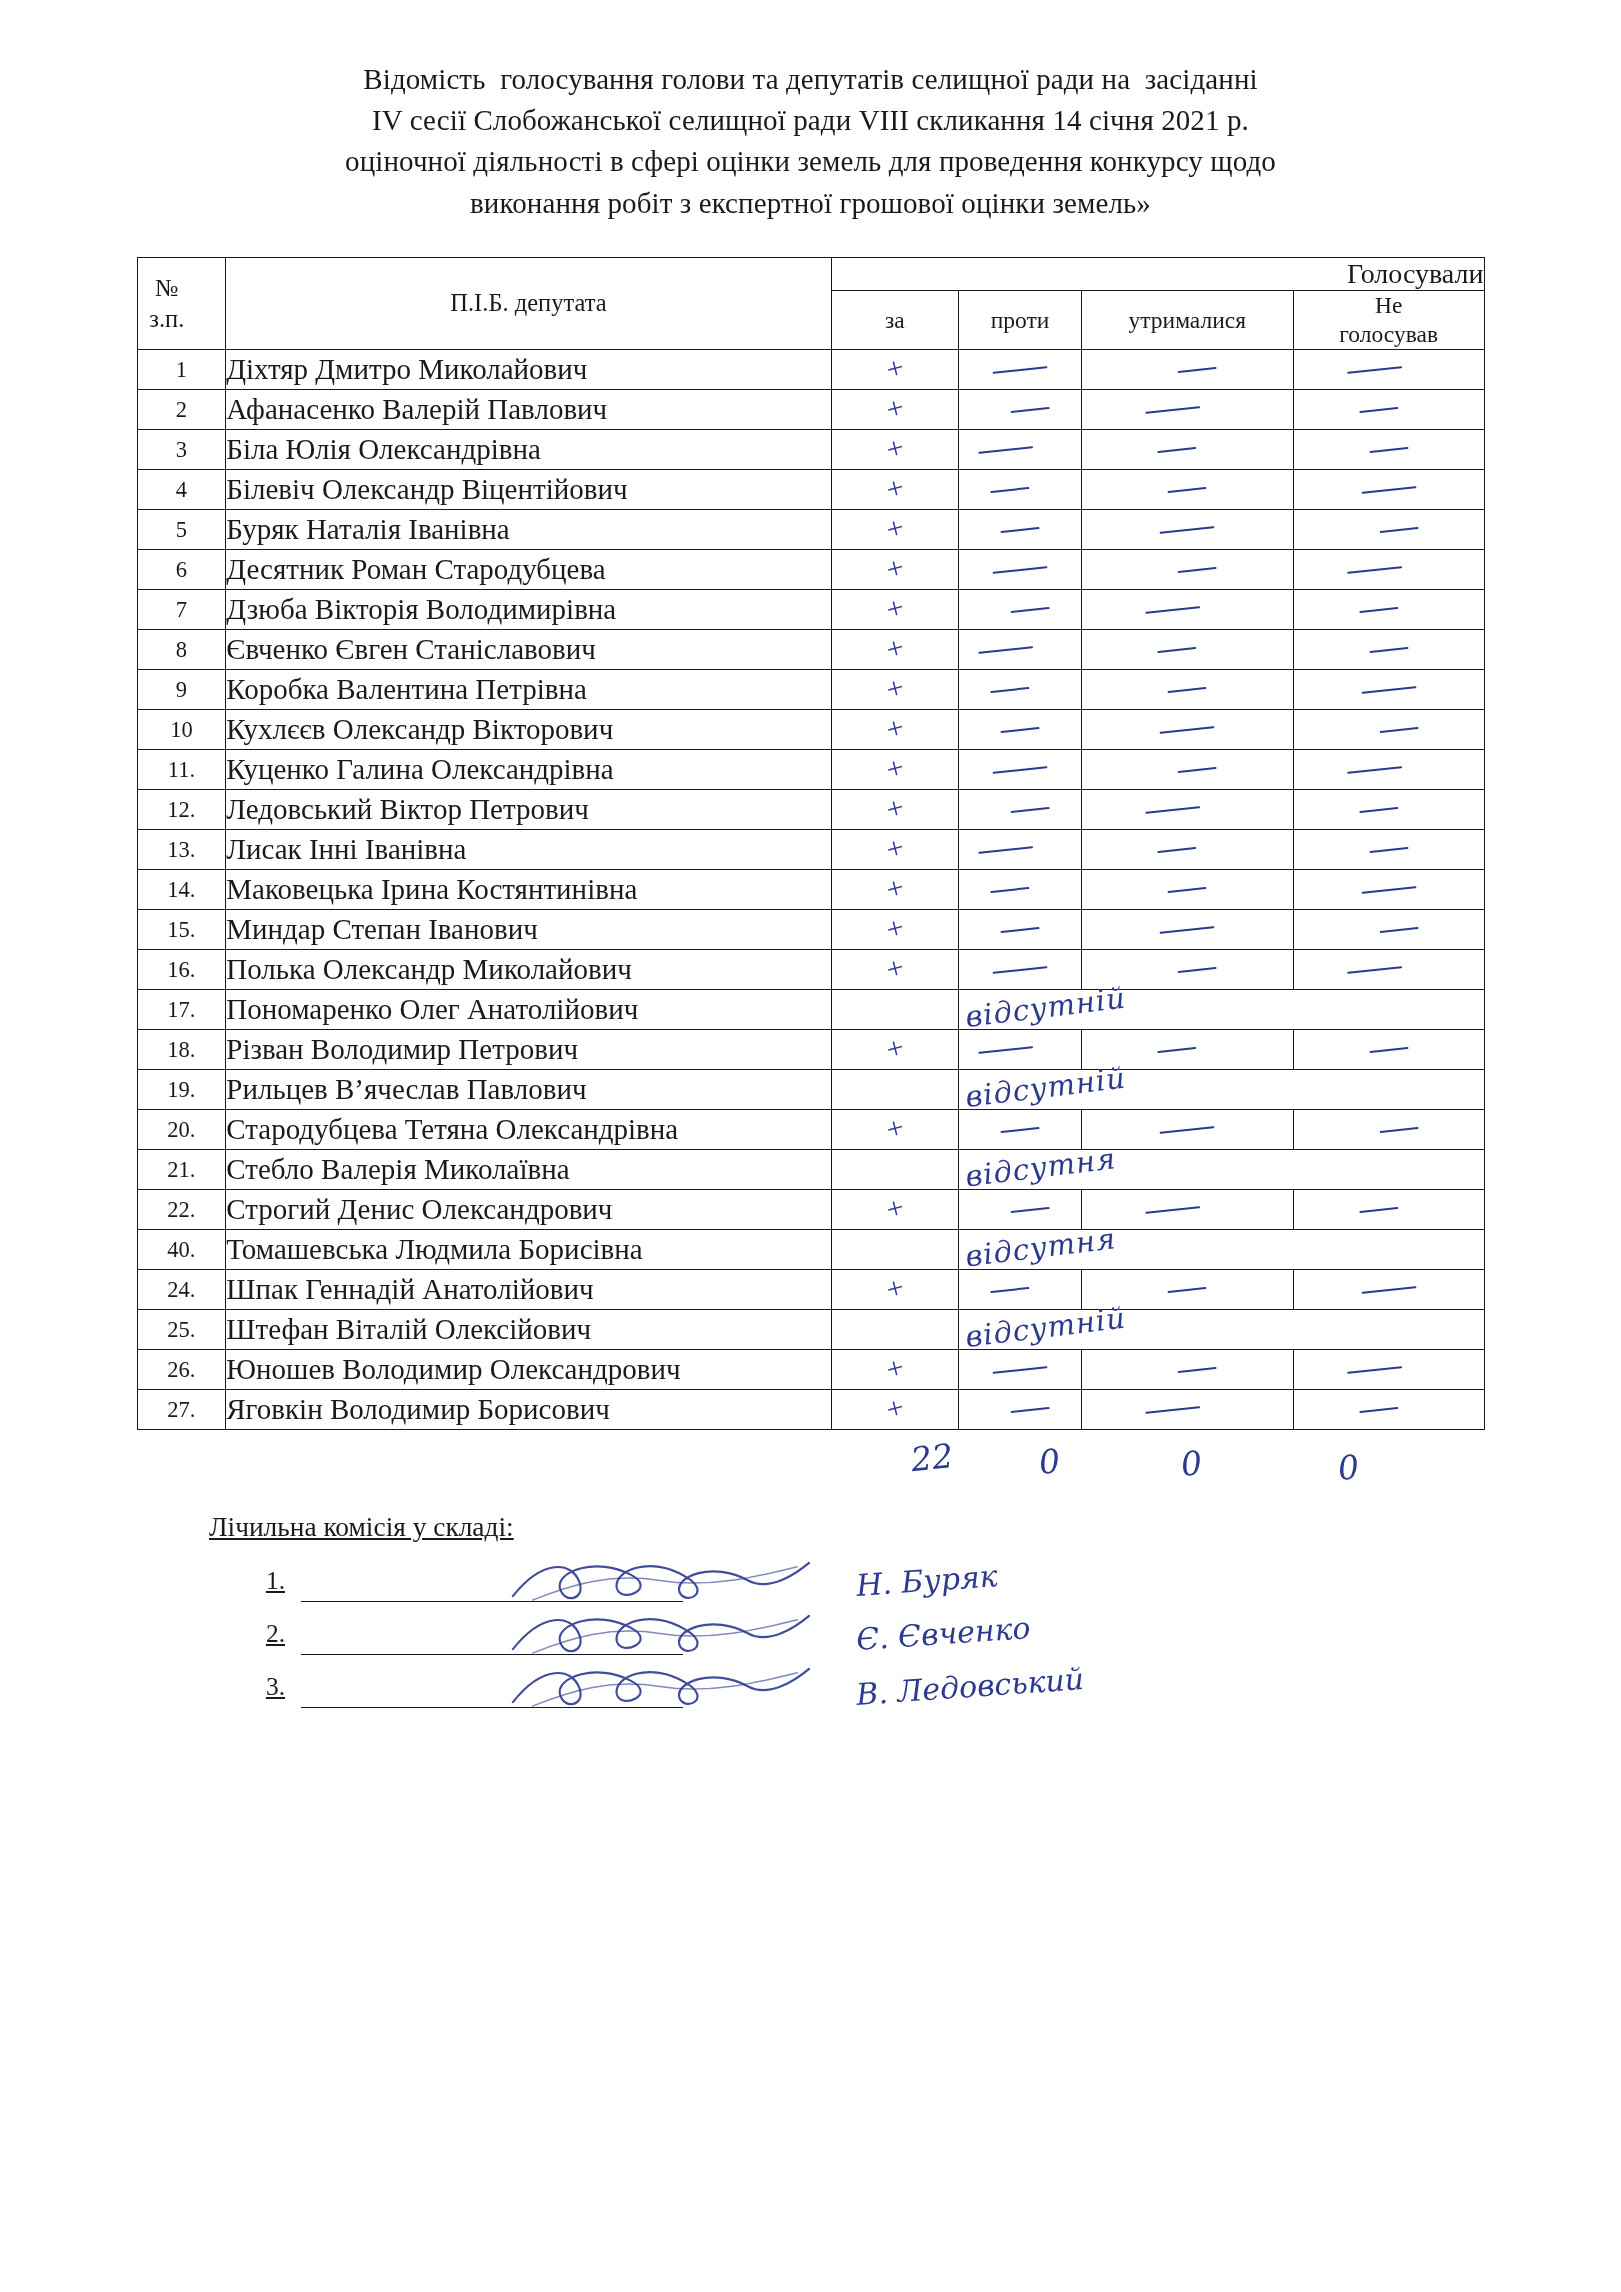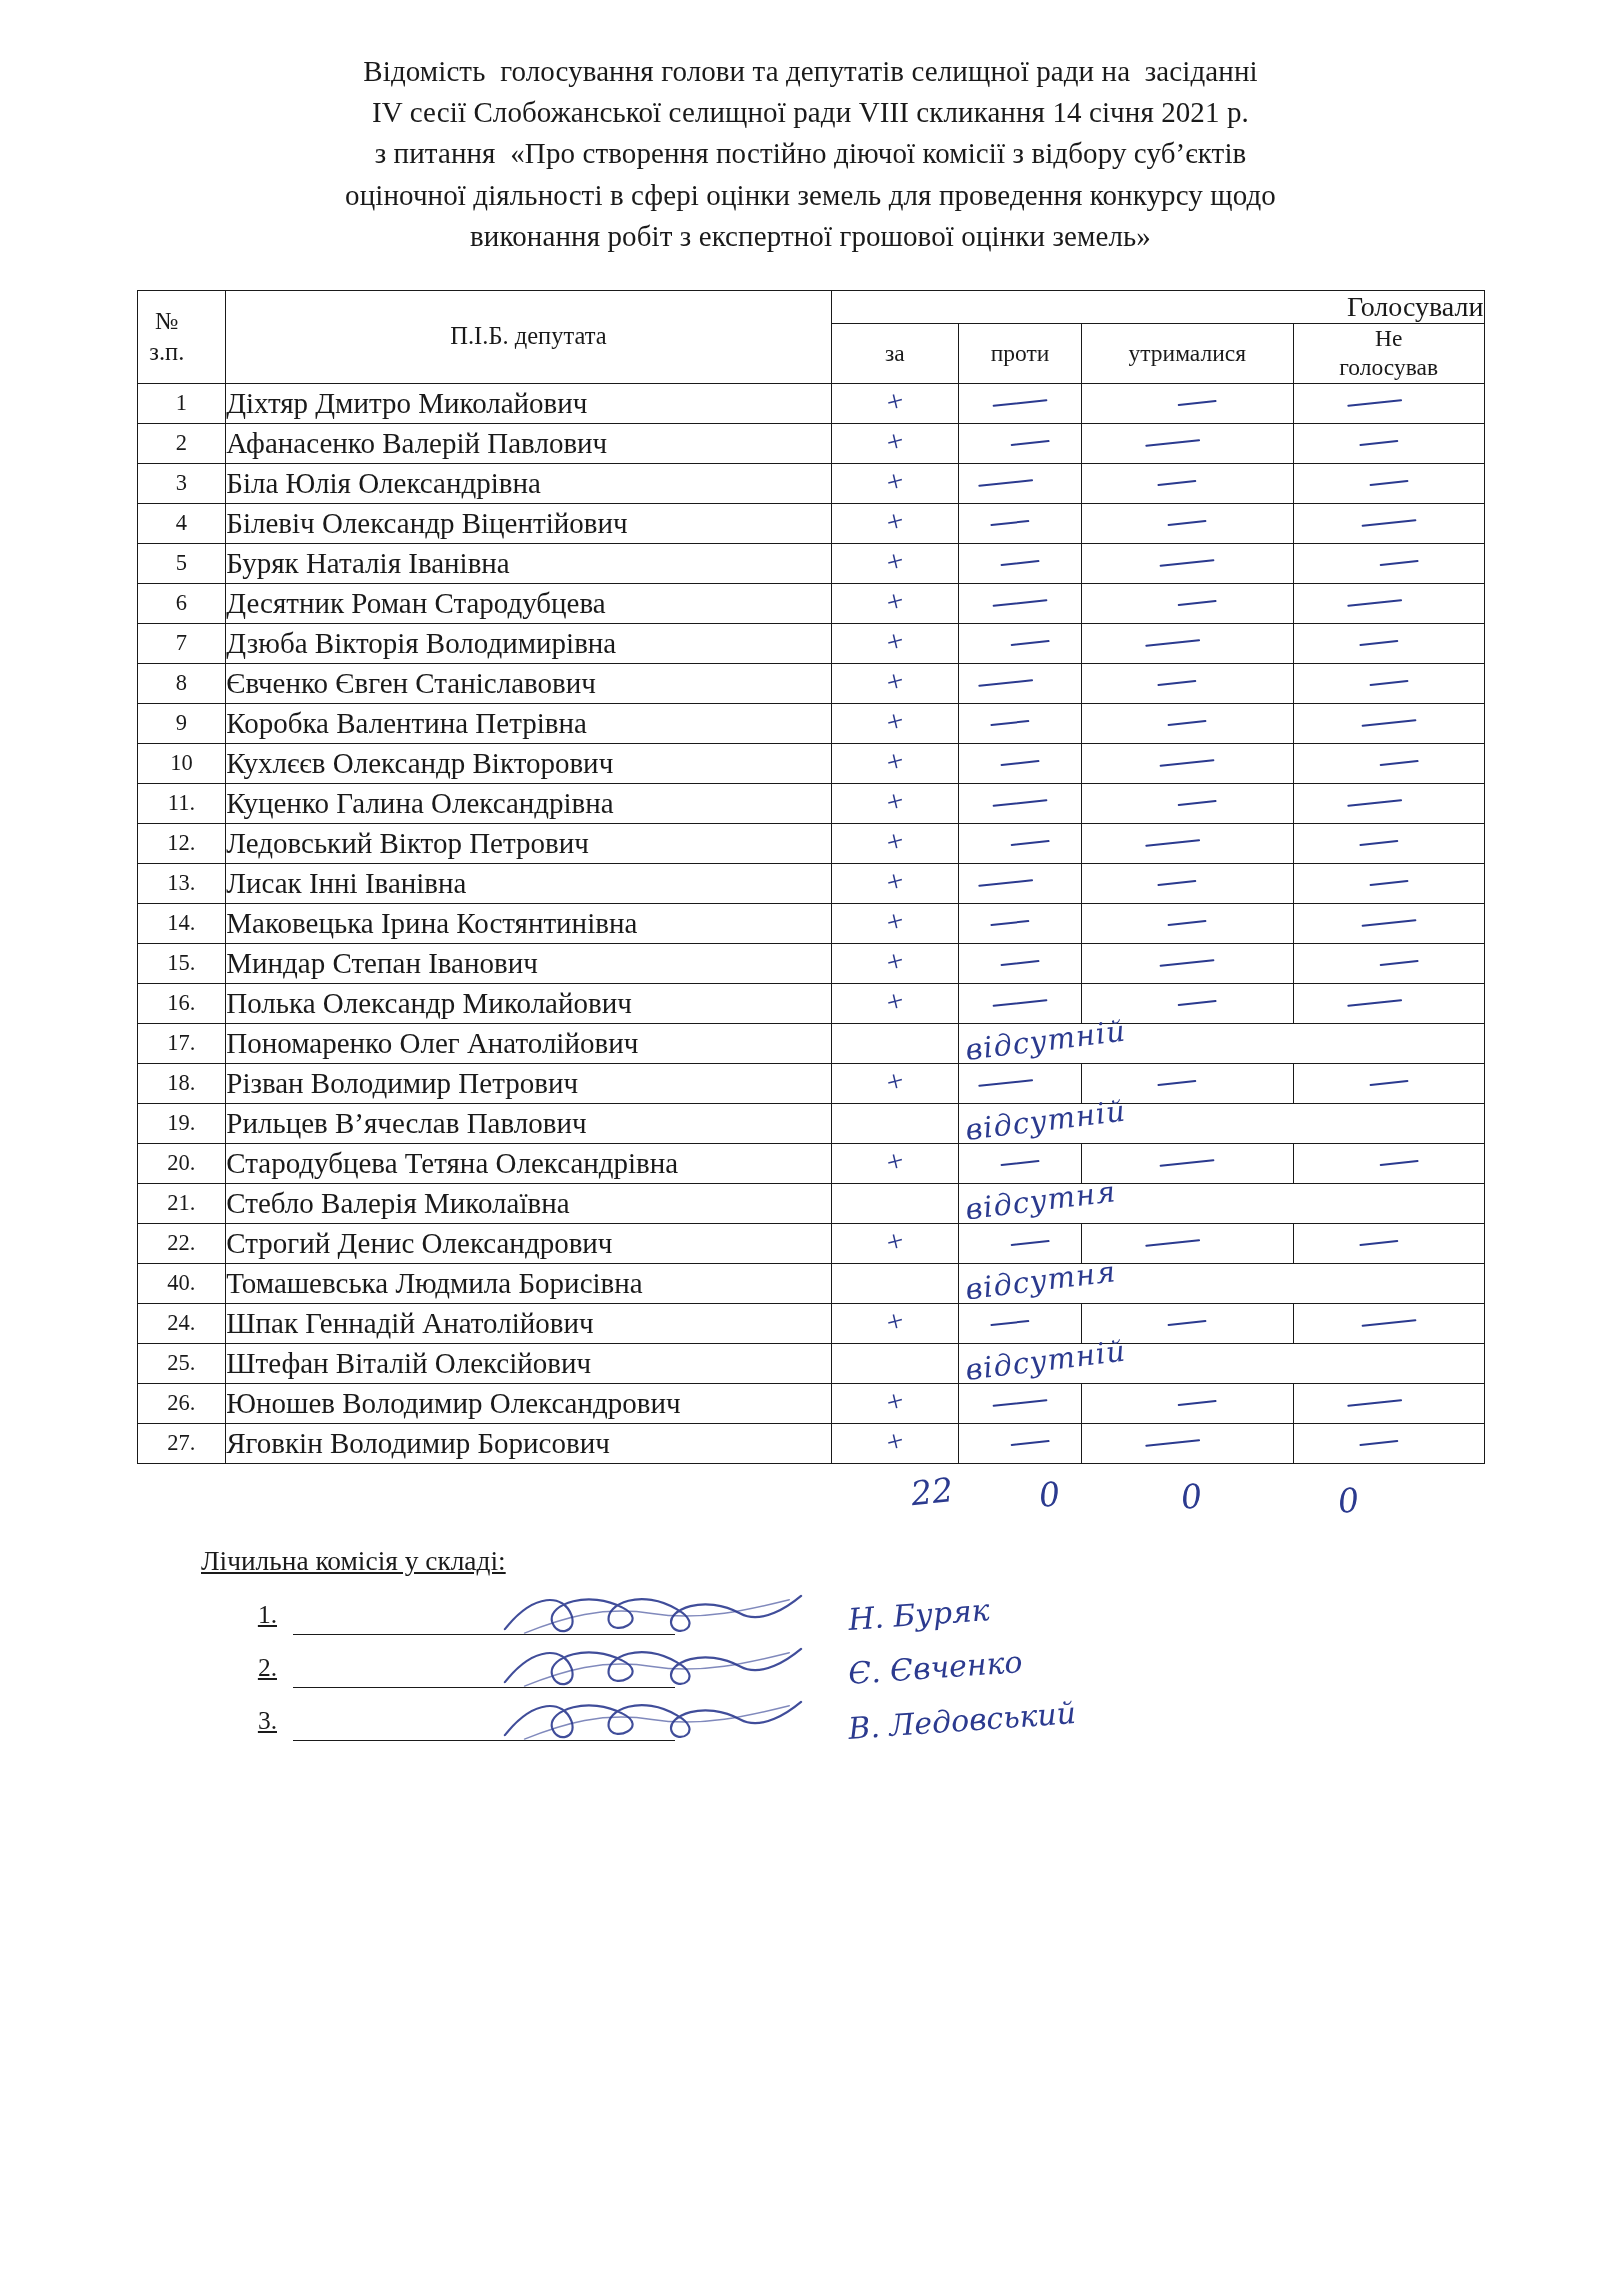--- a/index.html
+++ b/index.html
@@ -11,21 +11,21 @@
     width: 1621px;
     height: 2293px;
     position: relative;
     font-family: "Liberation Serif", "DejaVu Serif", serif;
     color: #1a1a1a;
     overflow: hidden;
   }
   .page {
     position: absolute;
     inset: 0;
-    padding: 0;
+    padding: 8px;
   }
 
   
   .title-block {
     margin: 51px 0 0 0;
     text-align: center;
     font-size: 29px;
     line-height: 1.42;
     letter-spacing: 0.1px;
   }
@@ -199,21 +199,20 @@
   }
 </style>
 </head>
 <body>
 
 <div class="page">
 
   <div class="title-block">
     <span class="title-line">Відомість  голосування голови та депутатів селищної ради на  засіданні</span>
     <span class="title-line">IV сесії Слобожанської селищної ради VIII скликання 14 січня 2021 р.</span>
-    <span class="title-line">з питання  «Про створення постійно діючої комісії з відбору суб’єктів</span>
     <span class="title-line">оціночної діяльності в сфері оцінки земель для проведення конкурсу щодо</span>
     <span class="title-line">виконання робіт з експертної грошової оцінки земель»</span>
   </div>
 
   <div class="table-wrap">
     <table class="vote">
       <colgroup>
         <col class="col-num">
           <col class="col-name">
           <col class="col-za">

